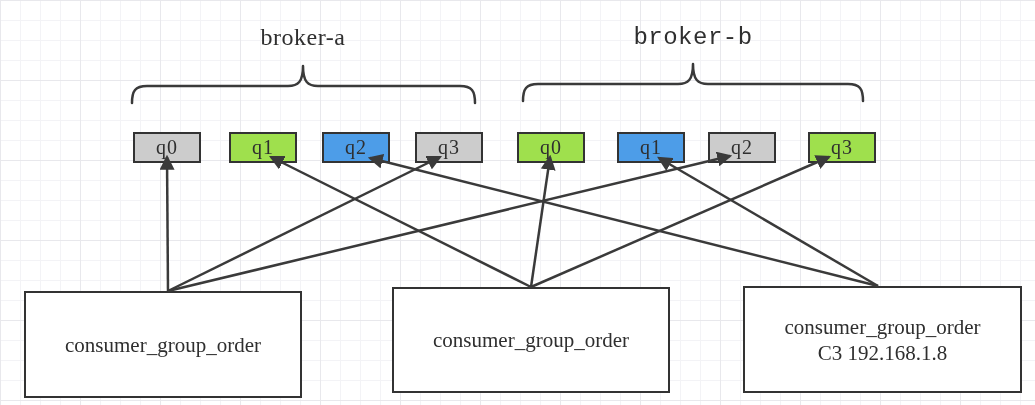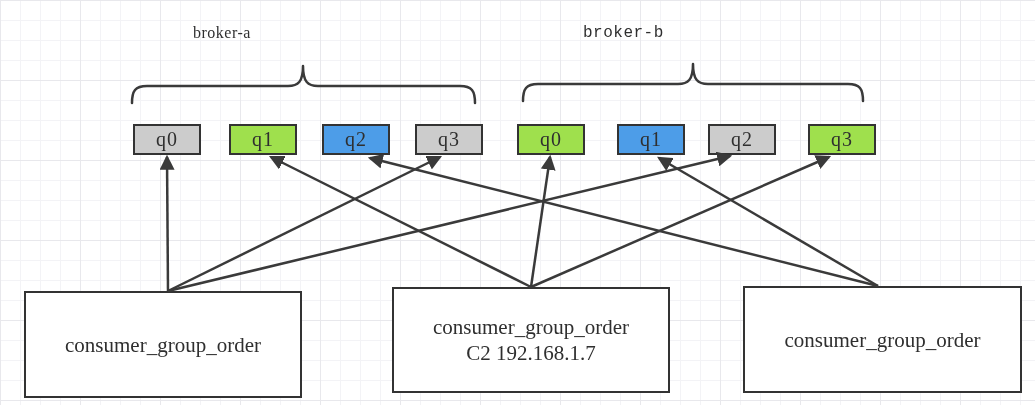--- a/index.html
+++ b/index.html
@@ -12,26 +12,26 @@
     background-color:#ffffff;
     background-image:
       linear-gradient(to right, #e8e8ec 1px, transparent 1px),
       linear-gradient(to bottom, #e8e8ec 1px, transparent 1px),
       linear-gradient(to right, #f3f3f6 1px, transparent 1px),
       linear-gradient(to bottom, #f3f3f6 1px, transparent 1px);
     background-size:80px 80px,80px 80px,20px 20px,20px 20px;
   }
   .broker-label{
     position:absolute;top:24px;width:220px;
-    text-align:left;font-size:16px;letter-spacing:.5px;
+    text-align:center;font-size:24px;letter-spacing:.5px;
   }
   #broker-a-label{left:193px;}
   #broker-b-label{left:583px;font-family:Liberation Mono, monospace;}
   .queue{
-    position:absolute;top:124px;width:68px;height:31px;
+    position:absolute;top:132px;width:68px;height:31px;
     border:2px solid #333;box-sizing:border-box;
     display:flex;align-items:center;justify-content:center;
     font-size:20px;letter-spacing:1px;
   }
   .consumer{
     position:absolute;
     border:2.5px solid #333;box-sizing:border-box;
     background:#fff;
     display:flex;flex-direction:column;align-items:center;justify-content:center;
     font-size:21px;line-height:26px;text-align:center;
@@ -61,24 +61,24 @@
   <div class="queue" style="left: 517px; background: rgb(159, 224, 77);">q0</div>
   <div class="queue" style="left: 617px; background: rgb(77, 157, 232);">q1</div>
   <div class="queue" style="left: 708px; background: rgb(204, 204, 204);">q2</div>
   <div class="queue" style="left: 808px; background: rgb(159, 224, 77);">q3</div>
 
   <div class="consumer" id="consumer-c1">
     <div>consumer_group_order</div>
   </div>
   <div class="consumer" id="consumer-c2">
     <div>consumer_group_order</div>
-    <div>C2 192.168.1.7</div>
   </div>
   <div class="consumer" id="consumer-c3">
     <div>consumer_group_order</div>
+    <div>C3 192.168.1.8</div>
   </div>
 
   <svg id="connector-svg" viewBox="0 0 1035 405" xmlns="http://www.w3.org/2000/svg">
     <defs>
       <marker id="arrowhead" viewBox="0 0 10 10" refX="8.5" refY="5" markerWidth="6" markerHeight="6" orient="auto-start-reverse">
         <path d="M0,0 L10,5 L0,10 Z" fill="#3a3a3a"></path>
       </marker>
     </defs>
     <path class="brace" d="M132,103 C132,91 135,86 147,86 L288,86 C298,86 303,82 303,66
              C303,82 308,86 318,86 L460,86 C472,86 475,91 475,103" stroke="#3a3a3a"></path>

